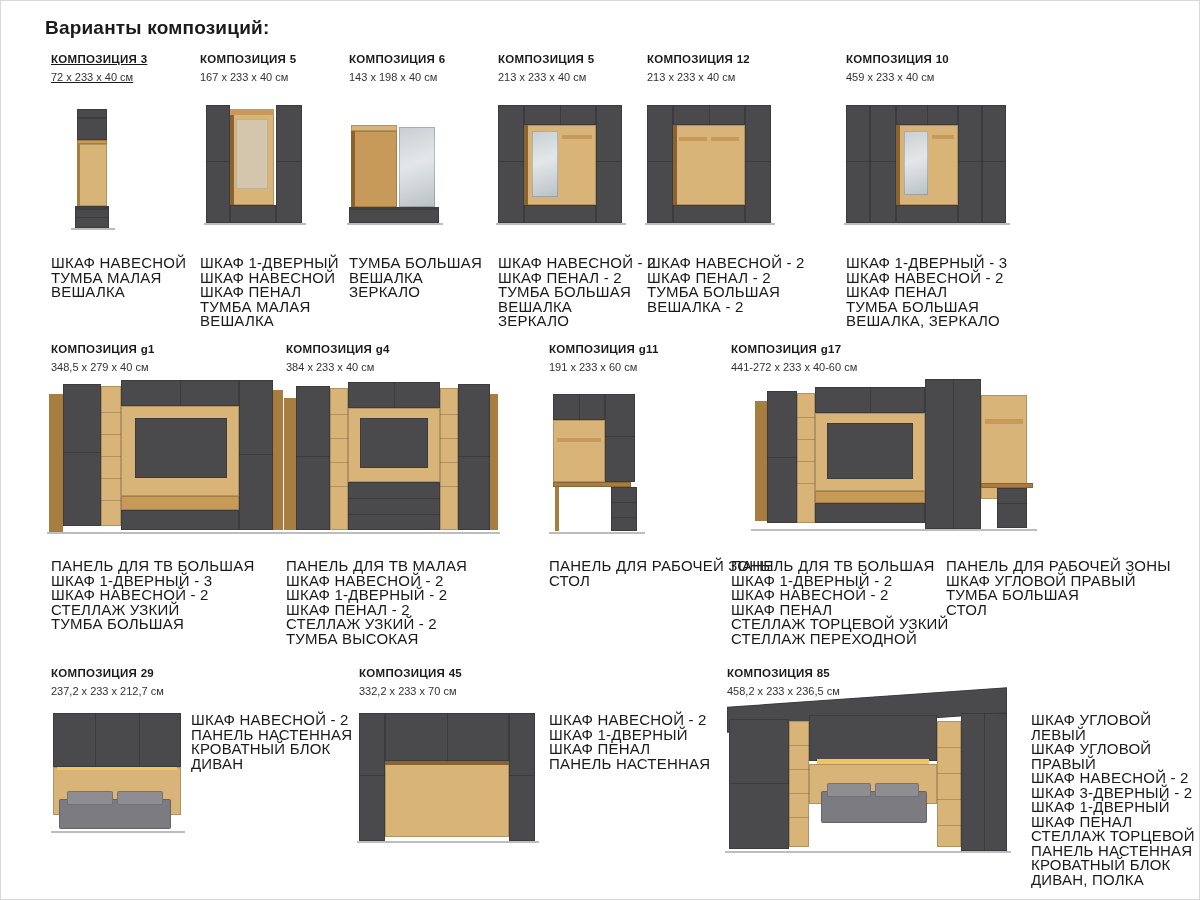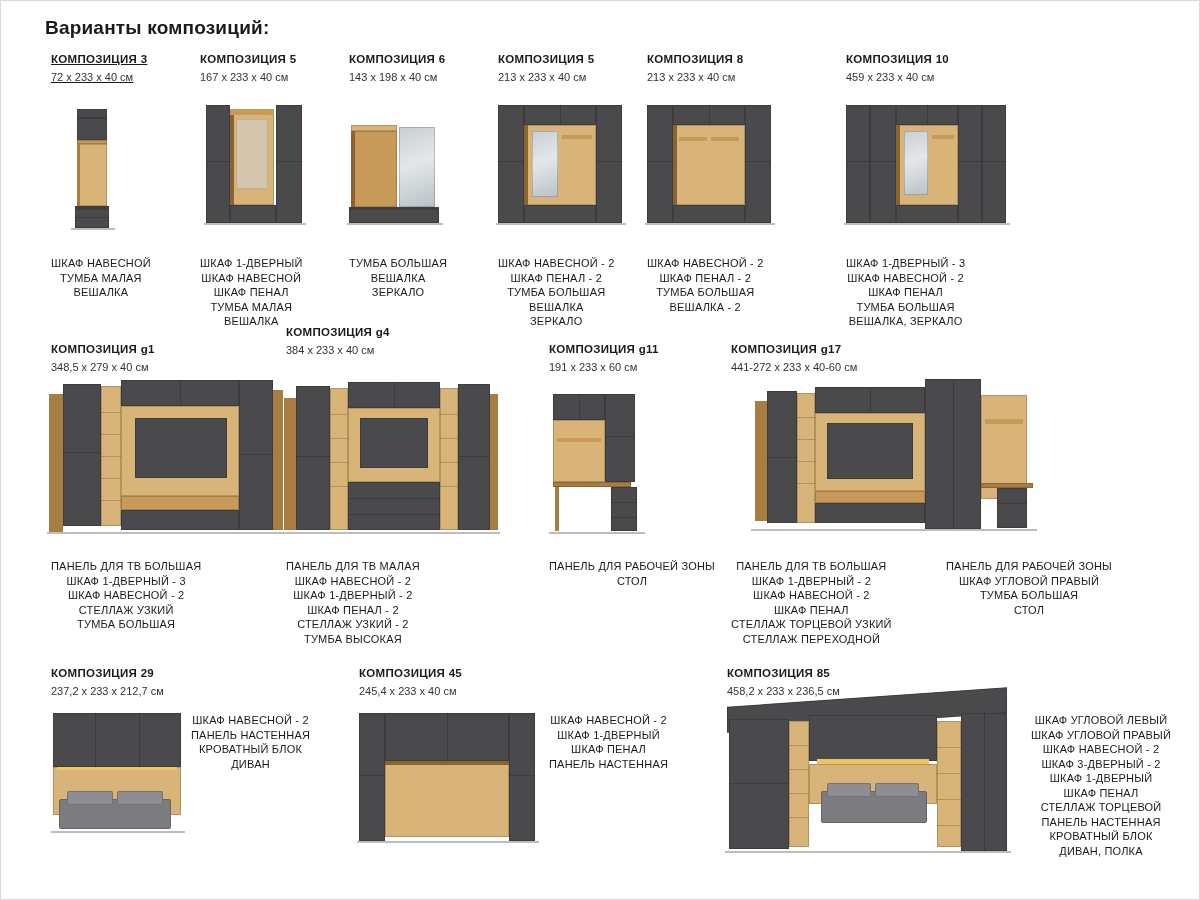--- a/index.html
+++ b/index.html
@@ -36,26 +36,25 @@
     white-space:nowrap;
   }
   .item .dims{
     font-size:11px;
     color:#333;
     margin:0;
     white-space:nowrap;
   }
   .caption{
     position:absolute;
-    font-size:11px;
+    font-size:15px;
     line-height:14.5px;
     color:#1a1a1a;
     letter-spacing:0.2px;
     white-space:pre-line;
-    text-align:center;
   }
 
   
   .scene{position:absolute;}
   .pc{position:absolute;}           
   .dark{background:#4a4a4c;}
   .darkT{background:#3f3f41;}
   .wood{background:#c79a5a;}
   .wood-l{background:#d8b478;}
   .wood-d{background:#a87d41;}
@@ -153,21 +152,21 @@
     <div class="pc hline" style="left:98px;top:56px;width:26px;height:1px;"></div>
     <div class="pc floorline" style="left:-2px;top:118px;width:130px;height:2px;"></div>
   </div>
   <div class="caption" style="left:497px;top:255px;">ШКАФ НАВЕСНОЙ - 2
 ШКАФ ПЕНАЛ - 2
 ТУМБА БОЛЬШАЯ
 ВЕШАЛКА
 ЗЕРКАЛО</div>
 
   <div class="item" style="left:646px;top:52px;">
-    <div class="name">КОМПОЗИЦИЯ 8</div>
+    <div class="name">КОМПОЗИЦИЯ 12</div>
     <div class="dims">213 x 233 x 40 см</div>
   </div>
   <div class="scene" style="left:646px;top:104px;width:130px;height:130px;">
     <div class="pc dark edge" style="left:0px;top:0px;width:26px;height:118px;"></div>
     <div class="pc hline" style="left:0px;top:56px;width:26px;height:1px;"></div>
     <div class="pc dark edge" style="left:26px;top:0px;width:72px;height:20px;"></div>
     <div class="pc vline" style="left:62px;top:0px;width:1px;height:20px;"></div>
     <div class="pc wood-l edge" style="left:26px;top:20px;width:72px;height:80px;"></div>
     <div class="pc wood-dd" style="left:26px;top:20px;width:4px;height:80px;"></div>
     <div class="pc wood" style="left:32px;top:32px;width:28px;height:4px;"></div>
@@ -234,21 +233,21 @@
     <div class="pc hline" style="left:190px;top:78px;width:34px;height:1px;"></div>
     <div class="pc wood-d" style="left:224px;top:14px;width:10px;height:140px;"></div>
     <div class="pc floorline" style="left:-2px;top:156px;width:240px;height:2px;"></div>
   </div>
   <div class="caption" style="left:50px;top:558px;">ПАНЕЛЬ ДЛЯ ТВ БОЛЬШАЯ
 ШКАФ 1-ДВЕРНЫЙ - 3
 ШКАФ НАВЕСНОЙ - 2
 СТЕЛЛАЖ УЗКИЙ
 ТУМБА БОЛЬШАЯ</div>
 
-  <div class="item" style="left:285px;top:325px;">
+  <div class="item" style="left:285px;top:342px;">
     <div class="name">КОМПОЗИЦИЯ g4</div>
     <div class="dims">384 x 233 x 40 см</div>
   </div>
   <div class="scene" style="left:283px;top:375px;width:215px;height:165px;">
     <div class="pc wood-d" style="left:0px;top:22px;width:12px;height:132px;"></div>
     <div class="pc dark edge" style="left:12px;top:10px;width:34px;height:144px;"></div>
     <div class="pc hline" style="left:12px;top:80px;width:34px;height:1px;"></div>
     <div class="pc wood-l edge" style="left:46px;top:12px;width:18px;height:142px;"></div>
     <div class="pc hline" style="left:46px;top:38px;width:18px;height:1px;"></div>
     <div class="pc hline" style="left:46px;top:62px;width:18px;height:1px;"></div>
@@ -353,21 +352,21 @@
     <div class="pc sofa-l edge" style="left:68px;top:78px;width:46px;height:14px;border-radius:2px;"></div>
     <div class="pc floorline" style="left:2px;top:118px;width:134px;height:2px;"></div>
   </div>
   <div class="caption" style="left:190px;top:712px;">ШКАФ НАВЕСНОЙ - 2
 ПАНЕЛЬ НАСТЕННАЯ
 КРОВАТНЫЙ БЛОК
 ДИВАН</div>
 
   <div class="item" style="left:358px;top:666px;">
     <div class="name">КОМПОЗИЦИЯ 45</div>
-    <div class="dims">245,4 x 233 x 40 см</div>
+    <div class="dims">332,2 x 233 x 70 см</div>
   </div>
   <div class="scene" style="left:358px;top:712px;width:180px;height:130px;">
     <div class="pc dark edge" style="left:0px;top:0px;width:26px;height:128px;"></div>
     <div class="pc hline" style="left:0px;top:62px;width:26px;height:1px;"></div>
     <div class="pc dark edge" style="left:26px;top:0px;width:124px;height:48px;"></div>
     <div class="pc vline" style="left:88px;top:0px;width:1px;height:48px;"></div>
     <div class="pc wood-l edge" style="left:26px;top:48px;width:124px;height:76px;"></div>
     <div class="pc wood-dd" style="left:26px;top:48px;width:124px;height:4px;"></div>
     <div class="pc dark edge" style="left:150px;top:0px;width:26px;height:128px;"></div>
     <div class="pc hline" style="left:150px;top:62px;width:26px;height:1px;"></div>

